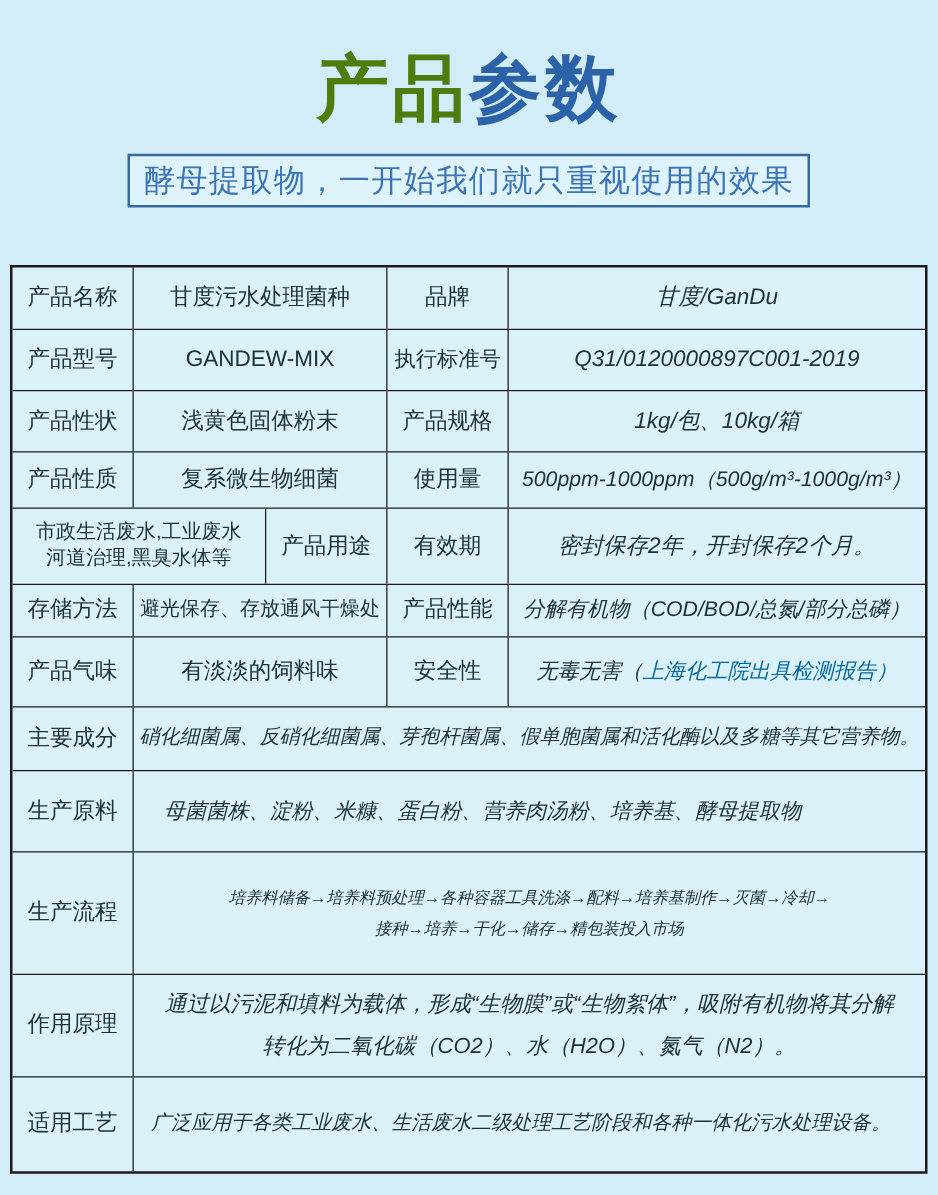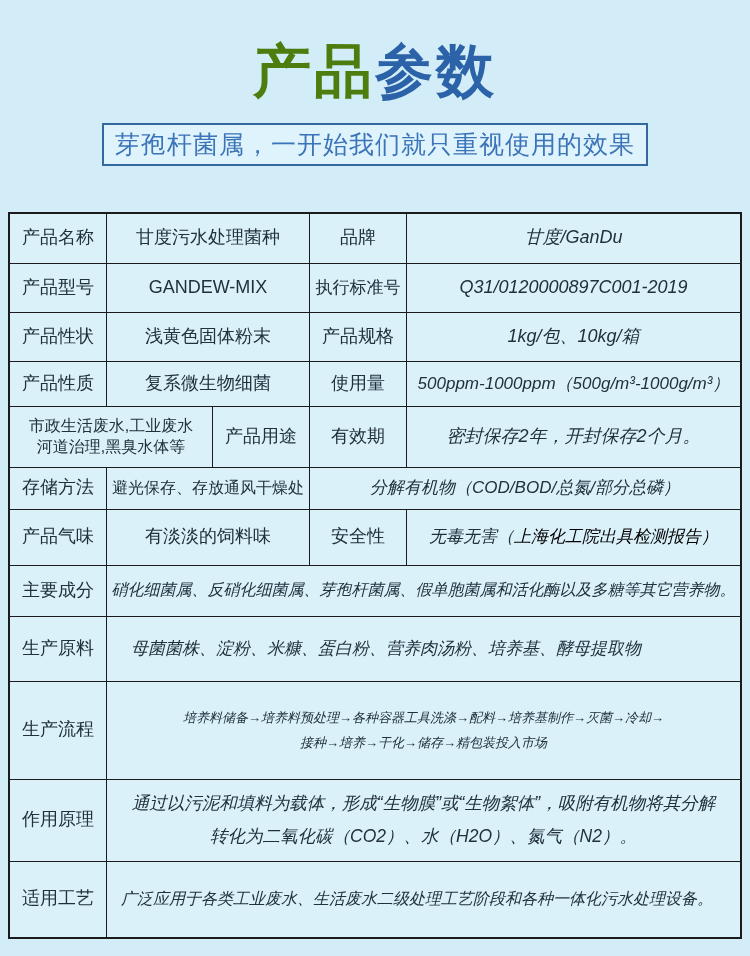--- a/index.html
+++ b/index.html
@@ -58,31 +58,31 @@
   .r4 .c4{font-size:17px;}
   .r5 .c2{font-size:16px;white-space:pre-line;}
   .r6 .c2{font-size:16px;}
   .r6 .c4{font-size:17px;}
   .r7 .c4{font-size:17px;}
   .r8 .cw{font-size:16px;padding:0 3px;}
   .r9 .cw{justify-content:flex-start;text-align:left;padding-left:24px;font-size:17px;}
   .r10 .cw{font-size:13px;line-height:1.95;white-space:pre-line;padding:0 4px;}
   .r11 .cw{font-size:17.5px;line-height:1.9;white-space:pre-line;padding:0 8px;}
   .r12 .cw{justify-content:flex-start;text-align:left;padding-left:14px;font-size:16px;}
-  .red{color:#000000;}
+  .red{color:#0369a1;}
 </style>
 </head>
 <body>
 
 <div class="page">
 
   <div class="header">
     <h1 class="title"><span class="t-green">产品</span><span class="t-blue">参数</span></h1>
     <div>
-      <div class="subtitle">芽孢杆菌属，一开始我们就只重视使用的效果</div>
+      <div class="subtitle">酵母提取物，一开始我们就只重视使用的效果</div>
     </div>
   </div>
 
   <div class="spec-table">
 
     <div class="row r1">
       <div class="cell label c1">产品名称</div>
       <div class="cell value c2">甘度污水处理菌种</div>
       <div class="cell label c3">品牌</div>
       <div class="cell value c4">甘度/GanDu</div>
@@ -113,20 +113,21 @@
       <div class="cell value c2">市政生活废水,工业废水
 河道治理,黑臭水体等</div>
       <div class="cell label c1">产品用途</div>
       <div class="cell label c3">有效期</div>
       <div class="cell value c4">密封保存2年，开封保存2个月。</div>
     </div>
 
     <div class="row r6">
       <div class="cell label c1">存储方法</div>
       <div class="cell value c2">避光保存、存放通风干燥处</div>
+      <div class="cell label c3">产品性能</div>
       <div class="cell value c4">分解有机物（COD/BOD/总氮/部分总磷）</div>
     </div>
 
     <div class="row r7">
       <div class="cell label c1">产品气味</div>
       <div class="cell value c2">有淡淡的饲料味</div>
       <div class="cell label c3">安全性</div>
       <div class="cell value c4">
           <span>无毒无害（</span>
           <span class="red">上海化工院出具检测报告）</span>

